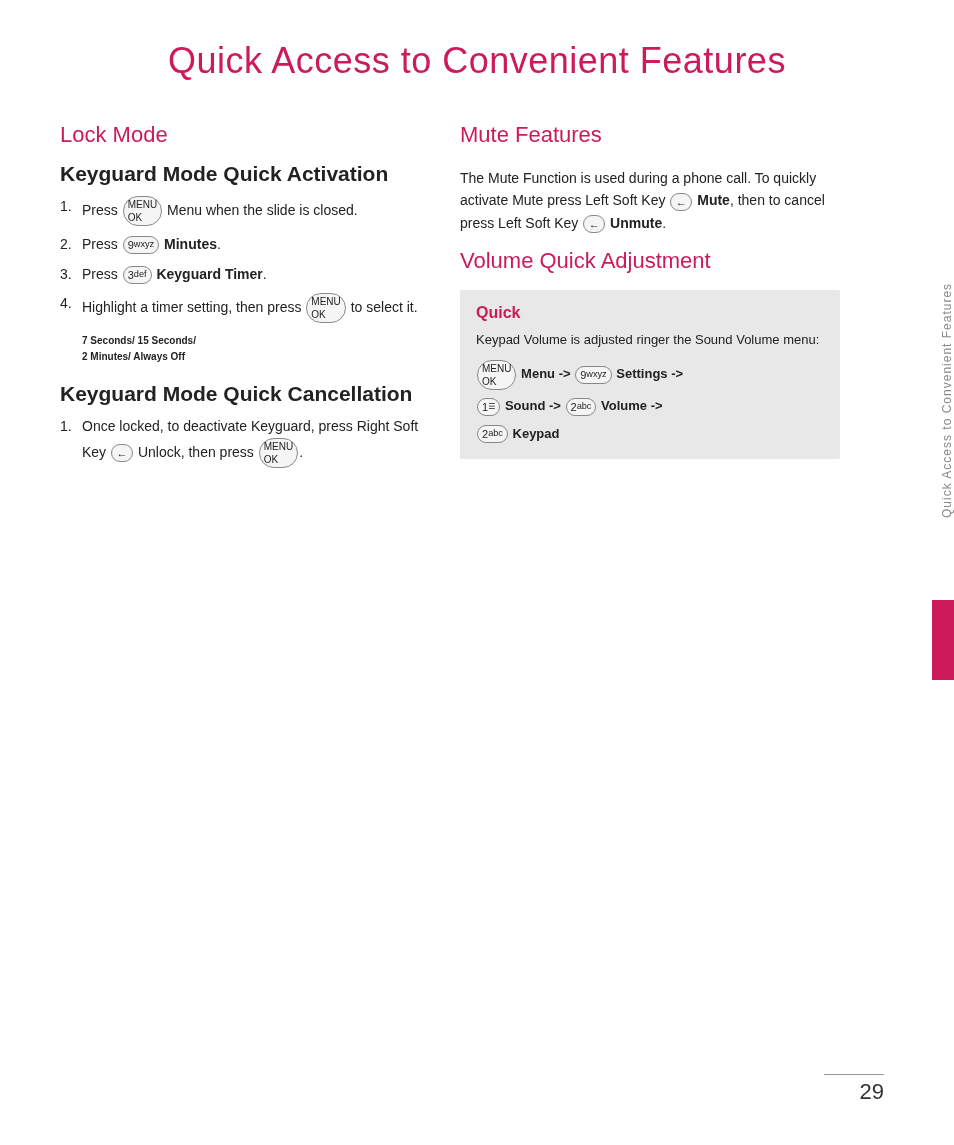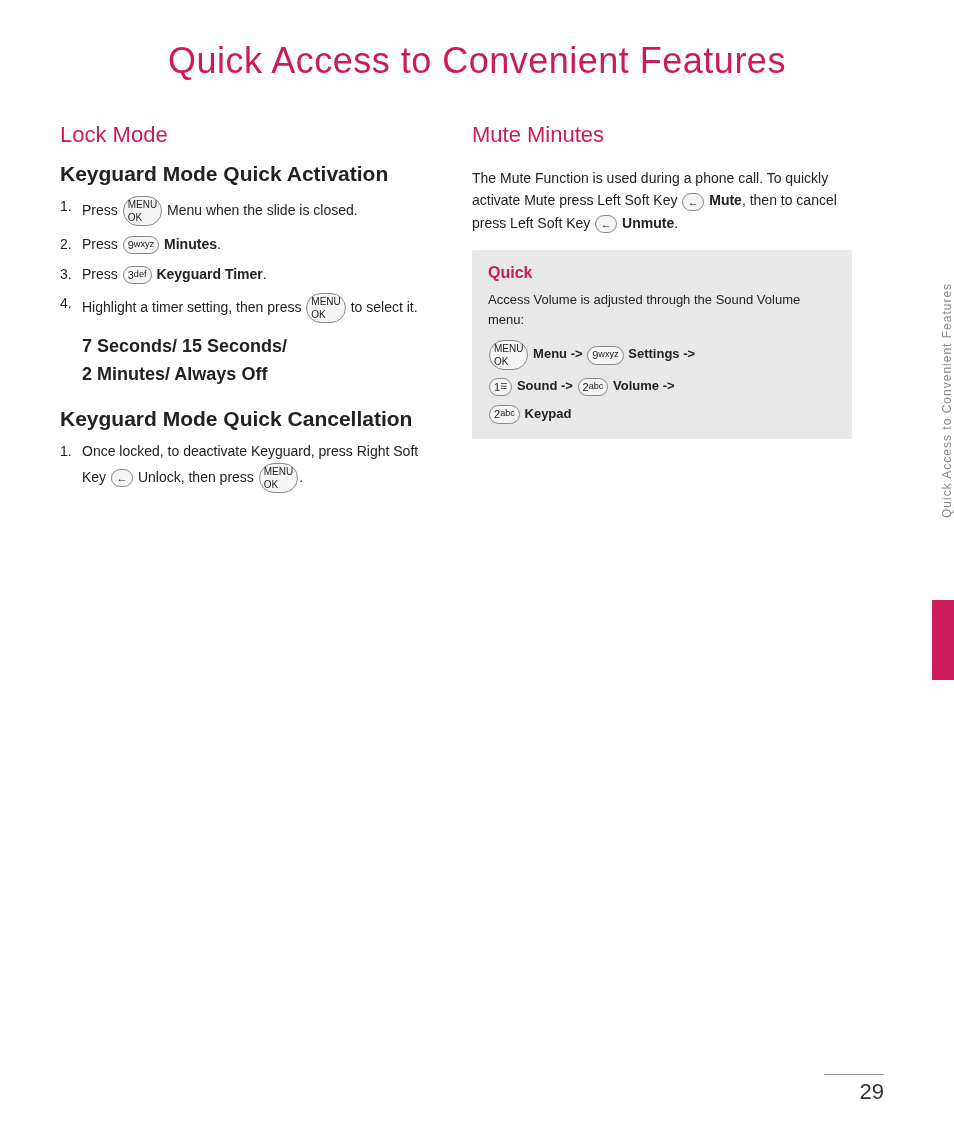--- a/index.html
+++ b/index.html
@@ -23,21 +23,21 @@
       text-align: center;
       color: #cc1a5a;
       font-size: 36px;
       font-weight: 300;
       margin-bottom: 40px;
       letter-spacing: 0.5px;
     }
 
     .two-col {
       display: flex;
-      gap: 32px;
+      gap: 20px;
       align-items: flex-start;
     }
 
     .col-left {
       flex: 1;
       max-width: 380px;
     }
 
     .col-right {
       flex: 1;
@@ -92,21 +92,21 @@
       margin: 0 1px;
       min-width: 22px;
       line-height: 1.3;
     }
 
     .kbd-menu {
       font-size: 10px;
     }
 
     .bold-block {
-      font-size: 18px;
+      font-size: 10px;
       font-weight: bold;
       line-height: 1.55;
       margin-bottom: 12px;
       margin-left: 22px;
     }
 
     .note-box {
       background: #e8e8e8;
       border: none;
       padding: 14px 16px;
@@ -243,29 +243,30 @@
           <span class="li-num">1.</span>
           <span>
             Once locked, to deactivate Keyguard, press Right Soft Key <span class="kbd">←</span> Unlock, then press <span class="kbd kbd-menu">MENU<br>OK</span>.
           </span>
         </li>
       </ol>
     </div>
 
     <div class="col-right">
 
-      <h2 class="section-title">Mute Minutes</h2>
+      <h2 class="section-title">Mute Features</h2>
       <p class="mute-text">
         The Mute Function is used during a phone call. To quickly activate Mute press Left Soft Key <span class="kbd">←</span> <strong>Mute</strong>, then to cancel press Left Soft Key <span class="kbd">←</span> <strong>Unmute</strong>.
       </p>
 
+      <h2 class="section-title">Volume Quick Adjustment</h2>
 
       <div class="note-box">
         <div class="note-title">Quick</div>
-        <div class="note-body">Access Volume is adjusted through the Sound Volume menu:</div>
+        <div class="note-body">Keypad Volume is adjusted ringer the Sound Volume menu:</div>
         <div class="note-steps">
           <div>
             <span class="kbd kbd-menu">MENU<br>OK</span>
             <strong> Menu -&gt; </strong>
             <span class="kbd">9<sup>wxyz</sup></span>
             <strong> Settings -&gt;</strong>
           </div>
           <div style="margin-top:4px;">
             <span class="kbd">1<sub style="font-size:8px;">☰</sub></span>
             <strong> Sound -&gt; </strong>

